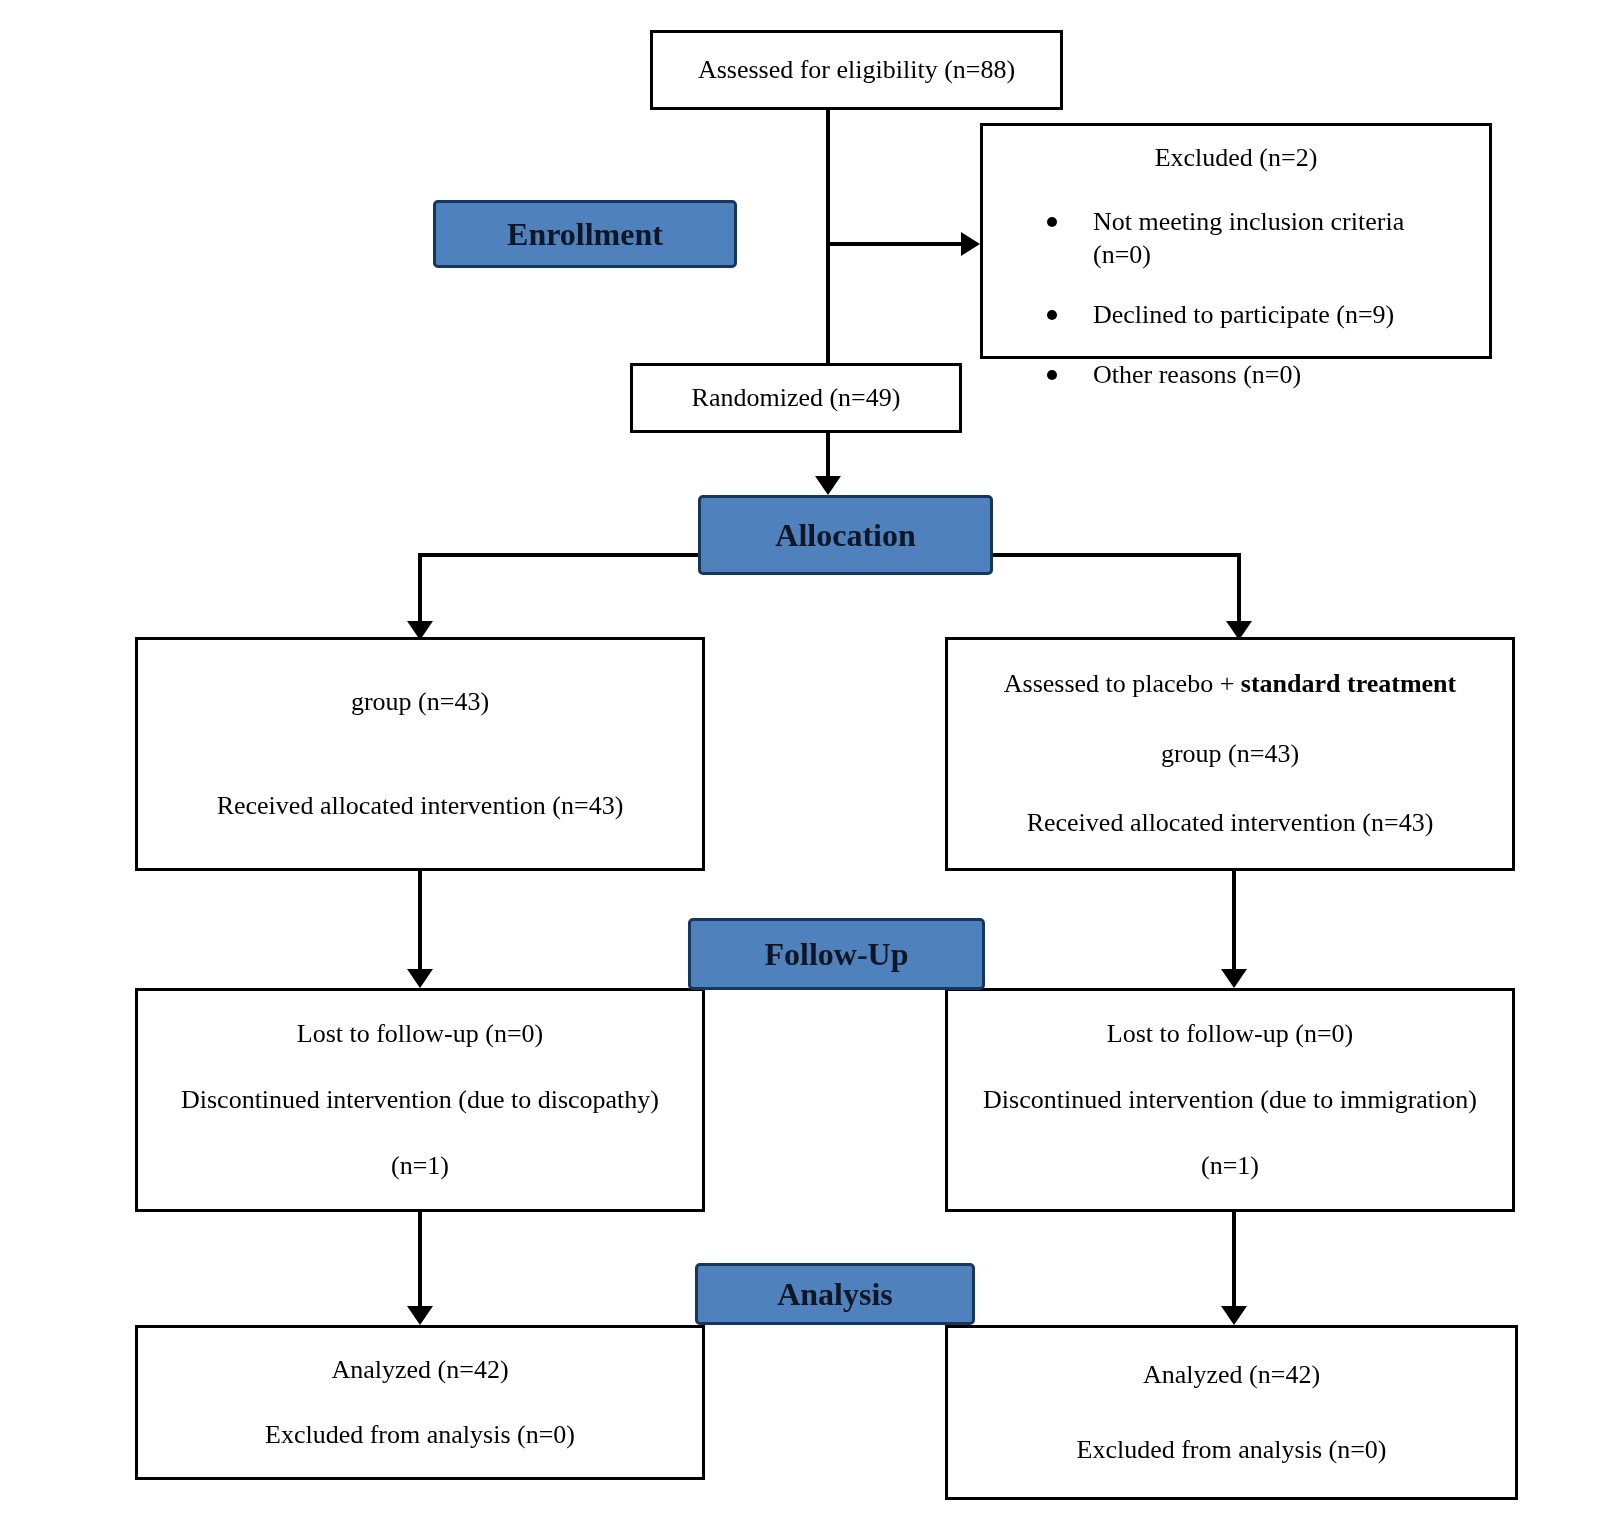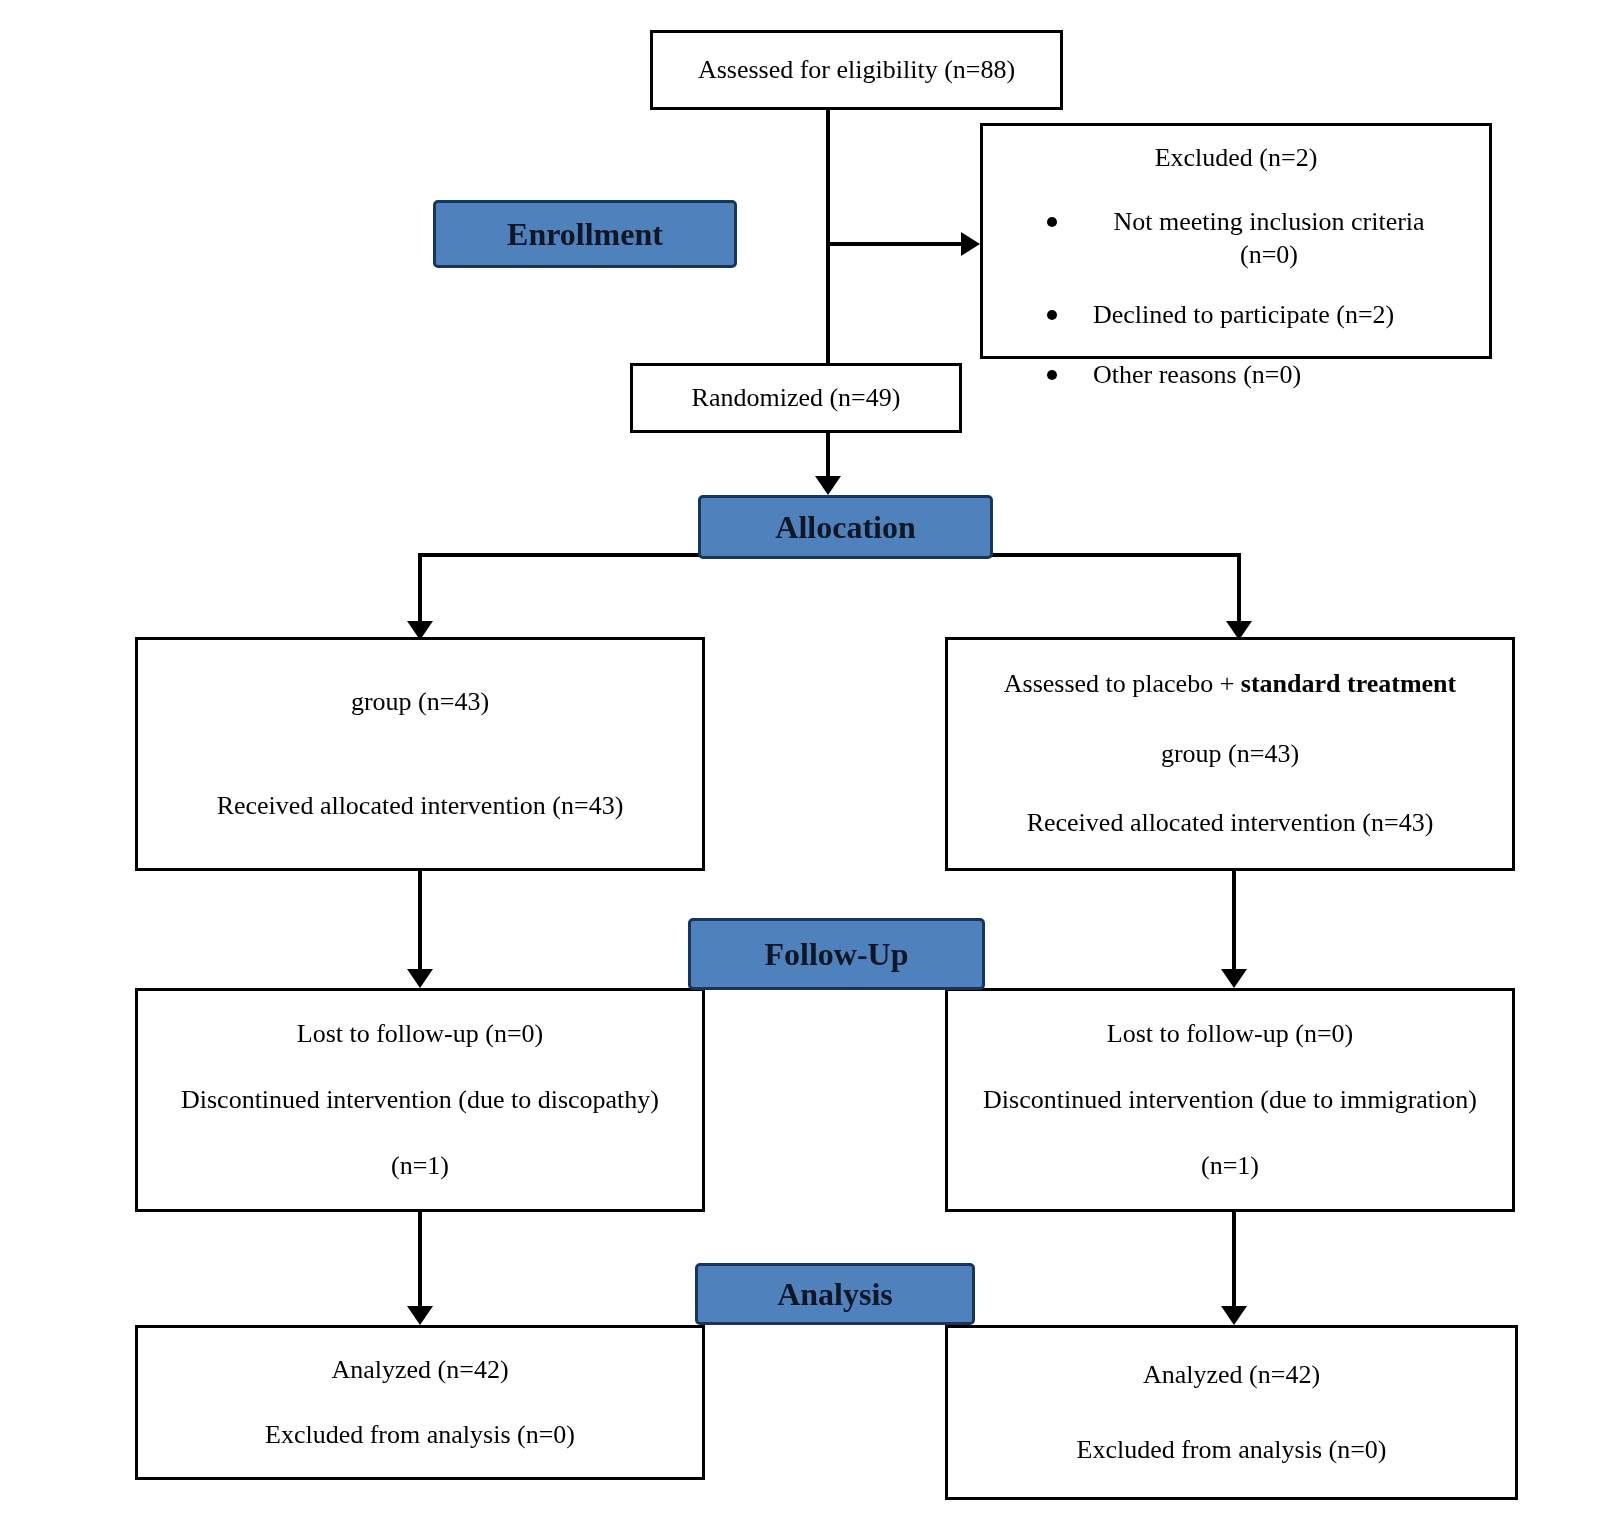--- a/index.html
+++ b/index.html
@@ -67,40 +67,40 @@
     font-weight: bold;
     color: var(--phase-text);
     z-index: 2;
   }
   
   #box-assessed   { left: 610px;  top: 30px;   width: 413px; height: 80px; }
   #box-excluded   { left: 940px;  top: 123px;  width: 512px; height: 236px;
                     justify-content: flex-start; padding-top: 16px; }
   #btn-enrollment { left: 393px;  top: 200px;  width: 304px; height: 68px; }
   #box-randomized { left: 590px;  top: 363px;  width: 332px; height: 70px; }
-  #btn-allocation { left: 658px;  top: 495px;  width: 295px; height: 64px; }
+  #btn-allocation { left: 658px;  top: 495px;  width: 295px; height: 80px; }
   #box-alloc-left  { left: 95px;  top: 637px;  width: 570px; height: 234px; }
   #box-alloc-right { left: 905px; top: 637px;  width: 570px; height: 234px; }
   #btn-followup   { left: 648px;  top: 918px;  width: 297px; height: 72px; }
   #box-follow-left  { left: 95px;  top: 988px; width: 570px; height: 224px; }
   #box-follow-right { left: 905px; top: 988px; width: 570px; height: 224px; }
   #btn-analysis   { left: 655px;  top: 1263px; width: 280px; height: 62px; }
   #box-analysis-left  { left: 95px;  top: 1325px; width: 570px; height: 155px; }
   #box-analysis-right { left: 905px; top: 1325px; width: 573px; height: 175px; }
   
   .excl-title { font-size: 26px; }
   .excl-list {
     margin-top: 30px;
     width: 100%;
     padding-left: 64px;
     padding-right: 30px;
     display: flex;
     flex-direction: column;
     gap: 26px;
-    text-align: center;
+    text-align: left;
   }
   .excl-item { display: flex; gap: 36px; font-size: 26px; line-height: 1.3; }
   .excl-item .txt { max-width: 352px; }
   .bullet {
     flex: 0 0 auto;
     width: 10px; height: 10px;
     margin-top: 12px;
     background: #000;
     border-radius: 50%;
   }
@@ -139,21 +139,21 @@
 
   <div class="box" id="box-excluded">
     <span class="excl-title">Excluded (n=2)</span>
     <div class="excl-list">
       <div class="excl-item">
         <span class="bullet"></span>
         <span class="txt">Not meeting inclusion criteria (n=0)</span>
       </div>
       <div class="excl-item">
         <span class="bullet"></span>
-        <span class="txt">Declined to participate (n=2)</span>
+        <span class="txt">Declined to participate (n=9)</span>
       </div>
       <div class="excl-item">
         <span class="bullet"></span>
         <span class="txt">Other reasons (n=0)</span>
       </div>
     </div>
   </div>
 
   <div class="phase" id="btn-enrollment">
     <span>Enrollment</span>

